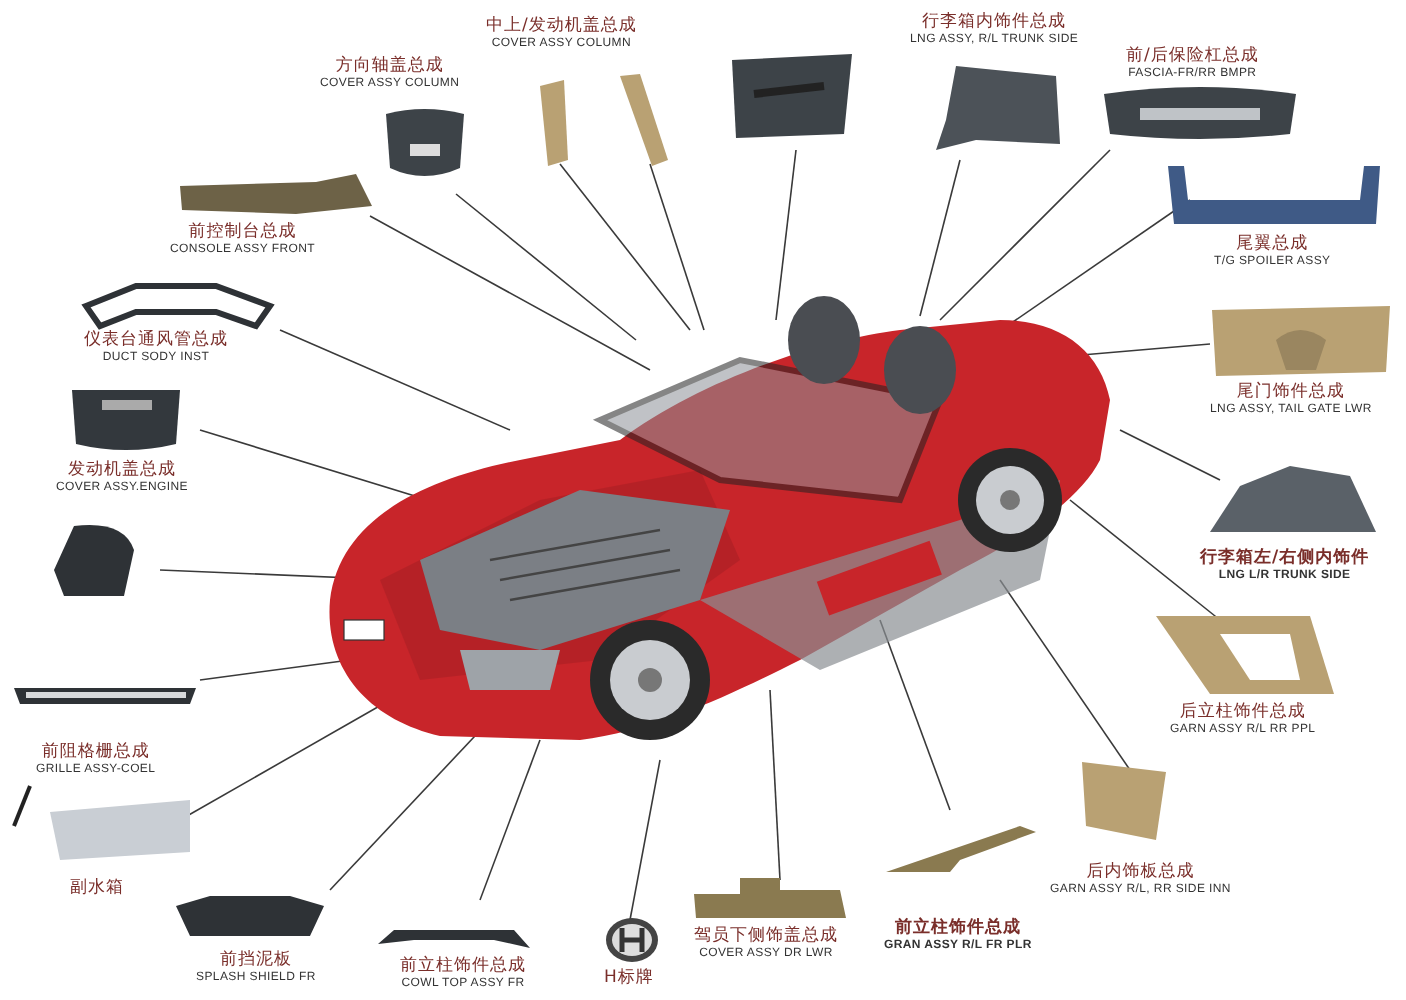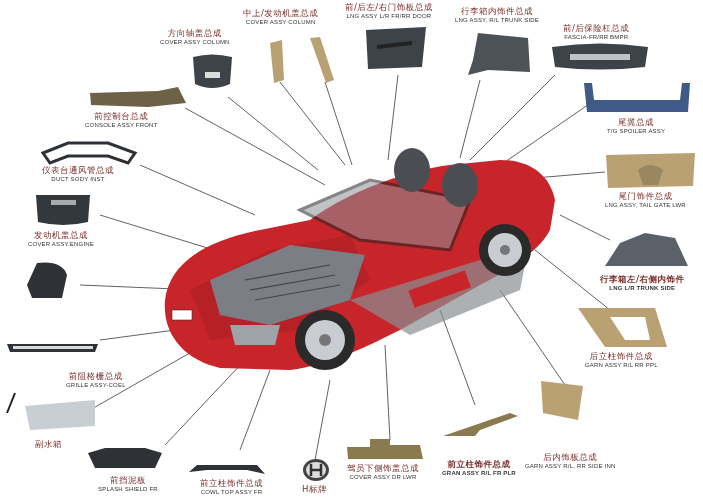--- a/index.html
+++ b/index.html
@@ -150,24 +150,20 @@
     </svg>
 
   <div class="label" style="left:160px;top:29px;">
       <span class="cn">方向轴盖总成</span>
       <span class="en">COVER ASSY COLUMN</span>
     </div>
   <div class="label" style="left:243px;top:9px;">
       <span class="cn">中上/发动机盖总成</span>
       <span class="en">COVER ASSY COLUMN</span>
     </div>
-  <div class="label" style="left:345px;top:3px;">
-      <span class="cn">前/后左/右门饰板总成</span>
-      <span class="en">LNG ASSY L/R FR/RR DOOR</span>
-    </div>
   <div class="label" style="left:455px;top:7px;">
       <span class="cn">行李箱内饰件总成</span>
       <span class="en">LNG ASSY,  R/L TRUNK SIDE</span>
     </div>
   <div class="label" style="left:563px;top:12px;margin-top:12px;">
       <span class="cn">前/后保险杠总成</span>
       <span class="en">FASCIA-FR/RR BMPR</span>
     </div>
   <div class="label" style="left:85px;top:112px;">
       <span class="cn">前控制台总成</span>
@@ -190,28 +186,28 @@
       <span class="en">COVER ASSY.ENGINE</span>
     </div>
   <div class="label" style="left:600px;top:275px;font-weight:bold;">
       <span class="cn">行李箱左/右侧内饰件</span>
       <span class="en">LNG L/R TRUNK SIDE</span>
     </div>
   <div class="label" style="left:585px;top:352px;">
       <span class="cn">后立柱饰件总成</span>
       <span class="en">GARN ASSY R/L RR PPL</span>
     </div>
-  <div class="label" style="left:18px;top:372px;margin-left:48px;">
+  <div class="label" style="left:18px;top:372px;">
       <span class="cn">前阻格栅总成</span>
       <span class="en">GRILLE ASSY-COEL</span>
     </div>
   <div class="label" style="left:35px;top:440px;">
       <span class="cn">副水箱</span>
     </div>
-  <div class="label" style="left:525px;top:432px;margin-top:21px;">
+  <div class="label" style="left:525px;top:432px;">
       <span class="cn">后内饰板总成</span>
       <span class="en">GARN ASSY R/L, RR SIDE INN</span>
     </div>
   <div class="label" style="left:98px;top:476px;">
       <span class="cn">前挡泥板</span>
       <span class="en">SPLASH SHIELD FR</span>
     </div>
   <div class="label" style="left:200px;top:479px;">
       <span class="cn">前立柱饰件总成</span>
       <span class="en">COWL TOP ASSY FR</span>

